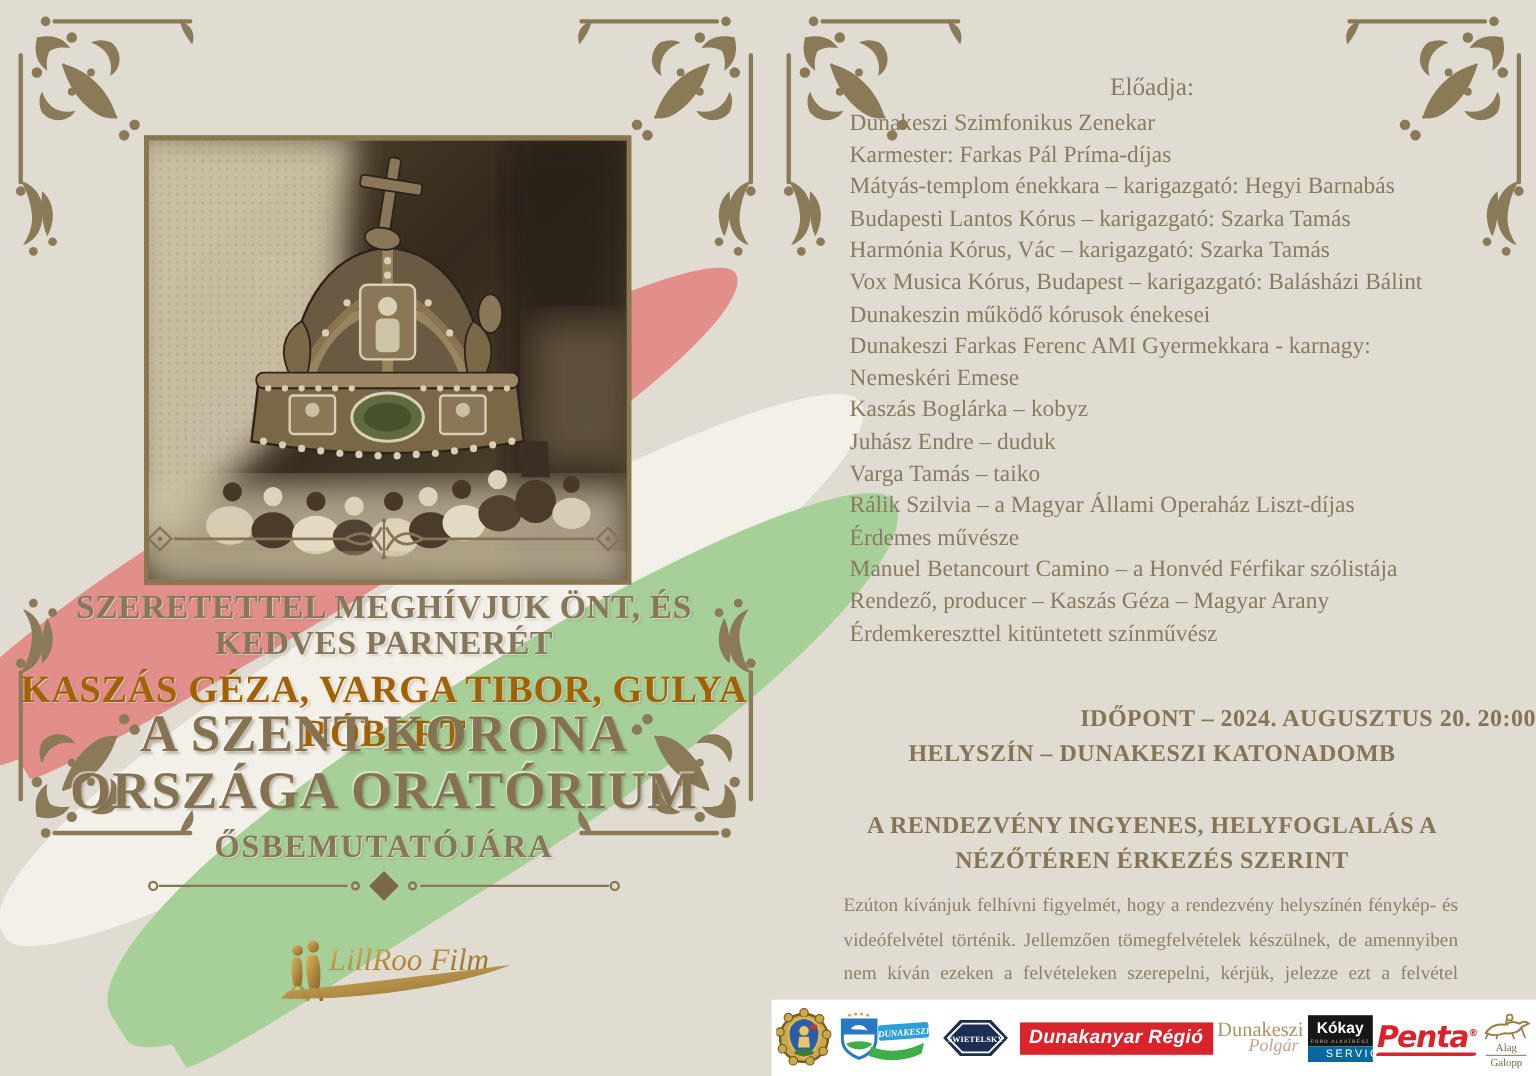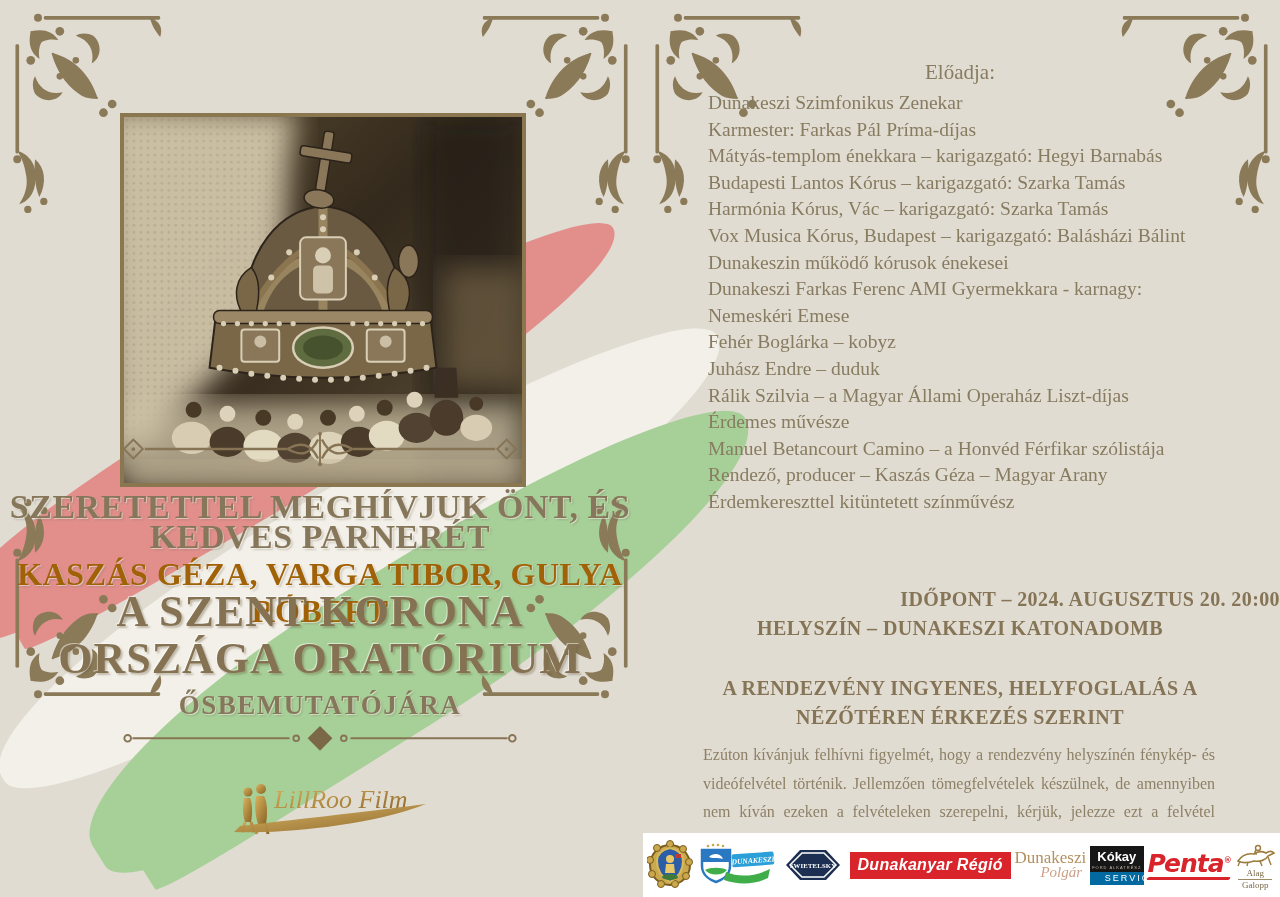--- a/index.html
+++ b/index.html
@@ -32,21 +32,21 @@
   .photo{position:absolute;left:120px;top:113px;width:398px;height:366px;z-index:2;
     border:4px solid #8a774f;box-shadow:inset 0 0 0 3px #d9cfb8;background:#3b3226;}
   .photo svg{display:block;width:100%;height:100%;}
   
   .divider{position:absolute;left:120px;width:400px;z-index:4;}
   .divider svg{display:block;width:100%;}
   .div1{top:430px;height:40px;}
   .div2{top:724px;height:30px;}
   
   .ltext{position:absolute;left:0;width:640px;text-align:center;z-index:4;font-weight:bold;}
-  .invite{top:492px;font-size:34px;line-height:30px;letter-spacing:.5px;color:#87775a;
+  .invite{top:492px;font-size:28px;line-height:30px;letter-spacing:.5px;color:#87775a;
     text-shadow:1px 1px 1px rgba(255,255,255,.55),2px 2px 2px rgba(105,90,60,.28);}
   .names{top:556px;font-size:32px;letter-spacing:.5px;color:#a16207;
     text-shadow:1px 1px 1px rgba(255,255,255,.55),2px 2px 2px rgba(105,90,60,.28);}
   .title{top:588px;font-size:44px;line-height:47px;letter-spacing:1px;color:#857252;
     text-shadow:-1px -1px 0 rgba(255,255,255,.5),2px 2px 2px rgba(100,85,55,.35);}
   .subtitle{top:690px;font-size:27px;letter-spacing:1.5px;color:#87775a;
     text-shadow:1px 1px 1px rgba(255,255,255,.55),2px 2px 2px rgba(105,90,60,.28);}
   
   .film-logo{position:absolute;left:200px;top:768px;width:240px;height:76px;z-index:4;}
   
@@ -329,22 +329,23 @@
     <div class="perf-list">
       <div>Dunakeszi Szimfonikus Zenekar</div>
       <div>Karmester: Farkas Pál Príma-díjas</div>
       <div>Mátyás-templom énekkara – karigazgató: Hegyi Barnabás</div>
       <div>Budapesti Lantos Kórus – karigazgató: Szarka Tamás</div>
       <div>Harmónia Kórus, Vác – karigazgató: Szarka Tamás</div>
       <div>Vox Musica Kórus, Budapest – karigazgató: Balásházi Bálint</div>
       <div>Dunakeszin működő kórusok énekesei</div>
       <div>Dunakeszi Farkas Ferenc AMI Gyermekkara - karnagy:</div>
       <div>Nemeskéri Emese</div>
-      <div>Fehér Boglárka – kobyz</div>
+      <div>Kaszás Boglárka – kobyz</div>
       <div>Juhász Endre – duduk</div>
+      <div>Varga Tamás – taiko</div>
       <div>Rálik Szilvia – a Magyar Állami Operaház Liszt-díjas</div>
       <div>Érdemes művésze</div>
       <div>Manuel Betancourt Camino – a Honvéd Férfikar szólistája</div>
       <div>Rendező, producer – Kaszás Géza – Magyar Arany</div>
       <div>Érdemkereszttel kitüntetett színművész</div>
     </div>
 
     <div class="meta dt">IDŐPONT – 2024. AUGUSZTUS 20. 20:00</div>
     <div class="meta venue">HELYSZÍN – DUNAKESZI KATONADOMB</div>
 

